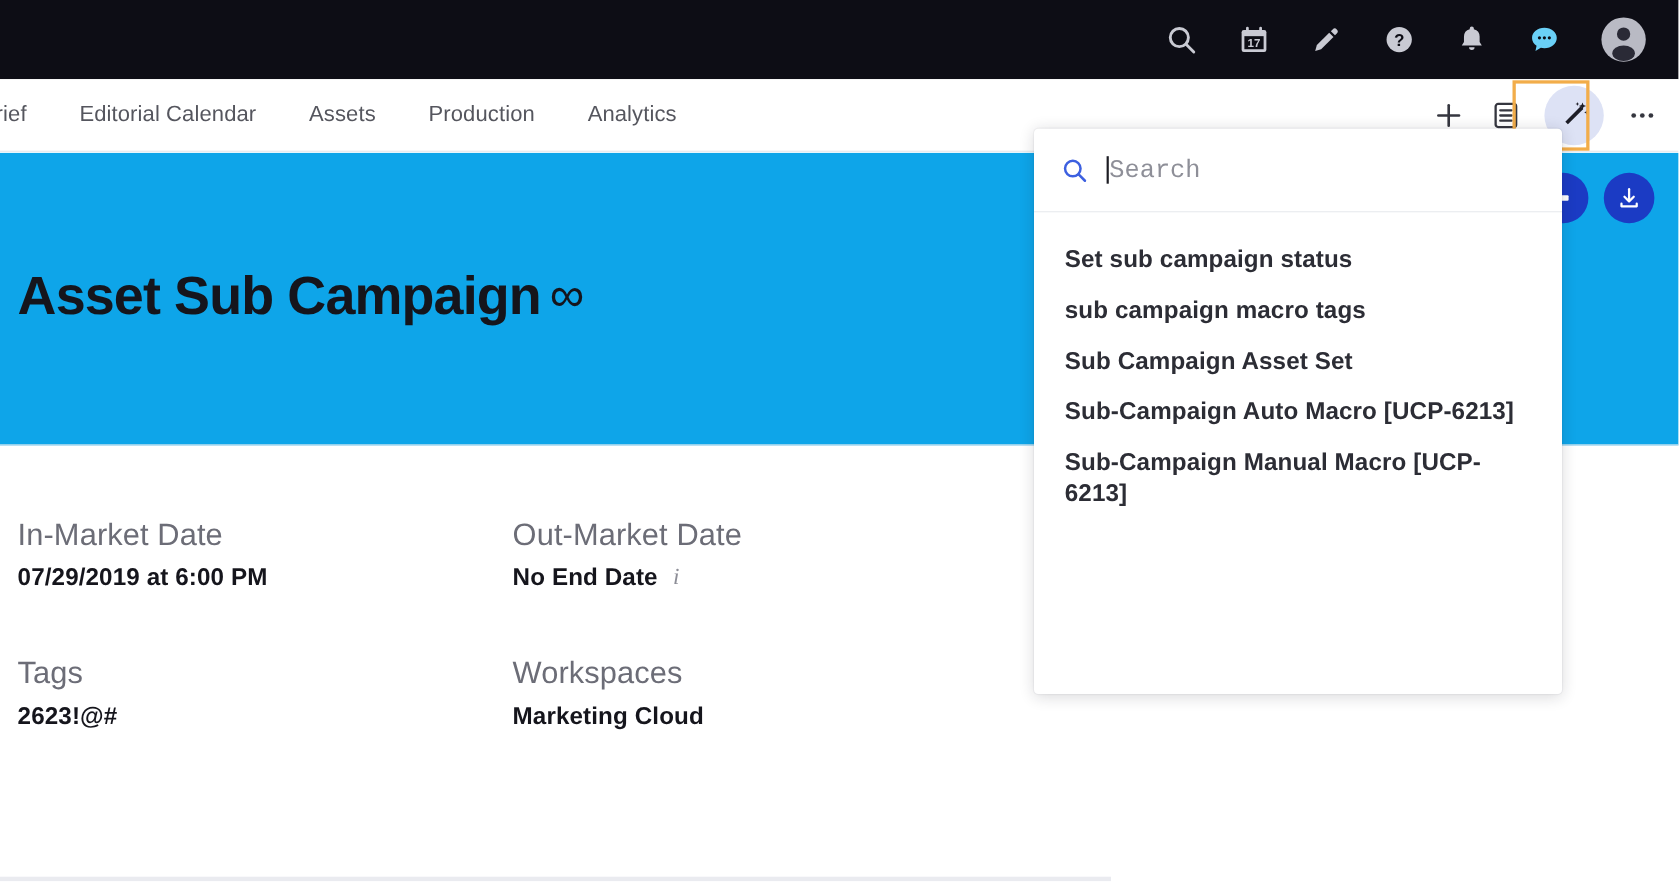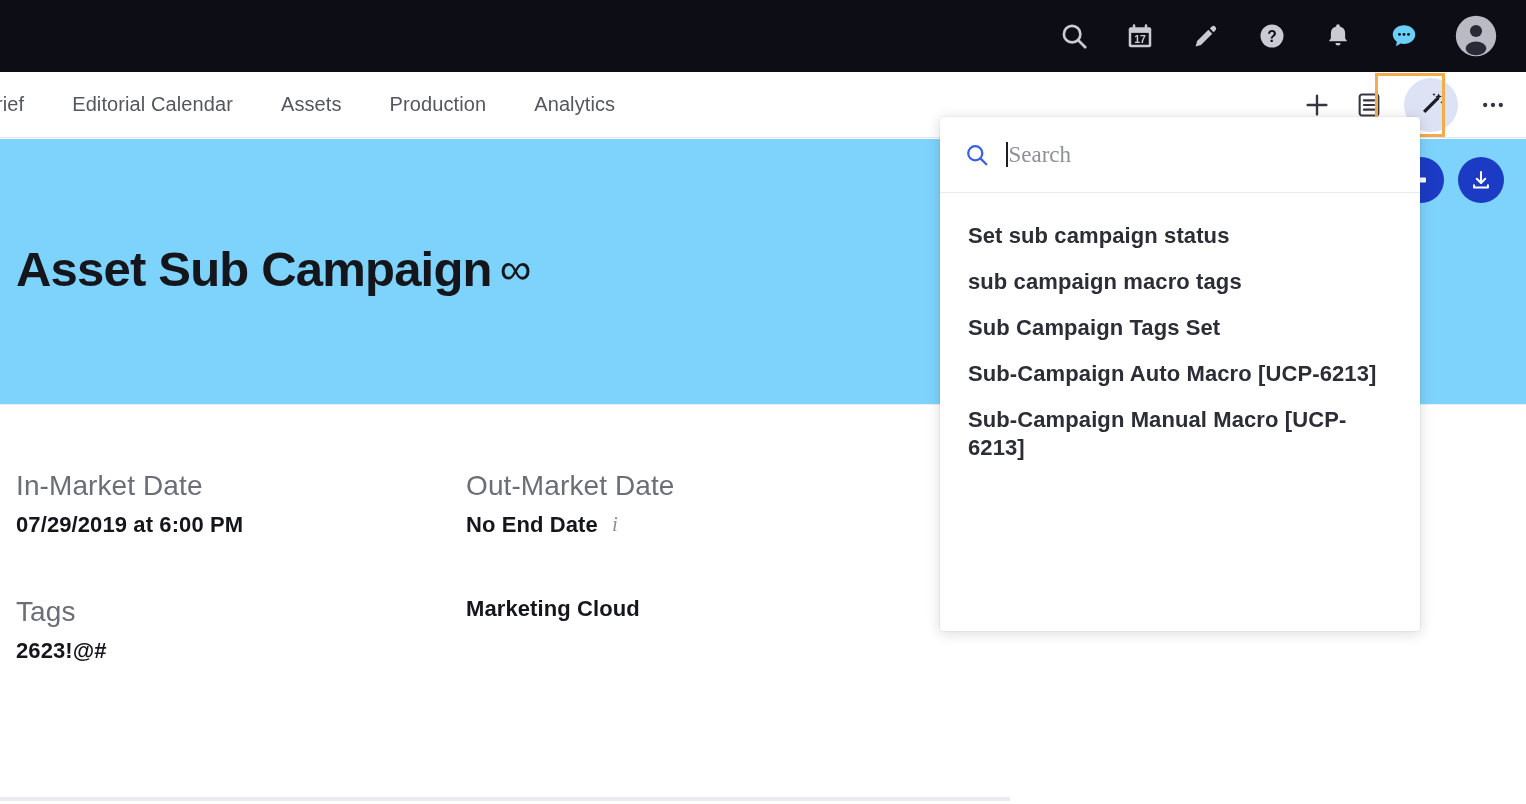--- a/index.html
+++ b/index.html
@@ -109,21 +109,21 @@
     width: 70px;
     height: 64px;
   }
 
   
   .header-band {
     position: absolute;
     top: 139px; left: 0;
     width: 1526px;
     height: 266px;
-    background: #7dd3fc;
+    background: #0ea5e9;
     border-bottom: 1px solid #eceef1;
     text-align: right;
   }
   .page-title {
     position: absolute;
     left: 16px;
     top: 102px;
     font-size: 49px;
     font-weight: 700;
     color: #15151c;
@@ -232,21 +232,21 @@
   .caret {
     width: 1.5px;
     height: 25px;
     background: #1d1d24;
     margin-right: 1px;
     flex: 0 0 auto;
   }
   .dd-input {
     border: none;
     outline: none;
-    font-family: Liberation Serif, serif;
+    font-family: Liberation Mono, monospace;
     font-size: 23px;
     color: #0c4a6e;
     width: 100%;
     background: transparent;
     padding: 0;
   }
   .dd-input::placeholder { color: #8e8f98; opacity: 1; }
 
   .dd-list {
     position: relative;
@@ -423,20 +423,21 @@
     </div>
 
     <div class="field-row">
       <div class="field">
         <div class="field-label">Tags</div>
         <div class="field-value">
           <span>2623!@#</span>
         </div>
       </div>
       <div class="field">
+        <div class="field-label">Workspaces</div>
         <div class="field-value">
           <span>Marketing Cloud</span>
         </div>
       </div>
     </div>
 
   </div>
 
   <div class="bottom-divider"></div>
 
@@ -451,21 +452,21 @@
       </span>
       <span class="dd-input-wrap">
         <span class="caret"></span>
         <input class="dd-input" type="text" value="" placeholder="Search" style="">
       </span>
     </div>
 
     <div class="dd-list">
       <div class="dd-item">Set sub campaign status</div>
       <div class="dd-item">sub campaign macro tags</div>
-      <div class="dd-item">Sub Campaign Tags Set</div>
+      <div class="dd-item">Sub Campaign Asset Set</div>
       <div class="dd-item">Sub-Campaign Auto Macro [UCP-6213]</div>
       <div class="dd-item">Sub-Campaign Manual Macro [UCP-6213]</div>
     </div>
 
   </div>
 
   <div class="highlight-box" id="list-highlight"></div>
 
 </div>
 

